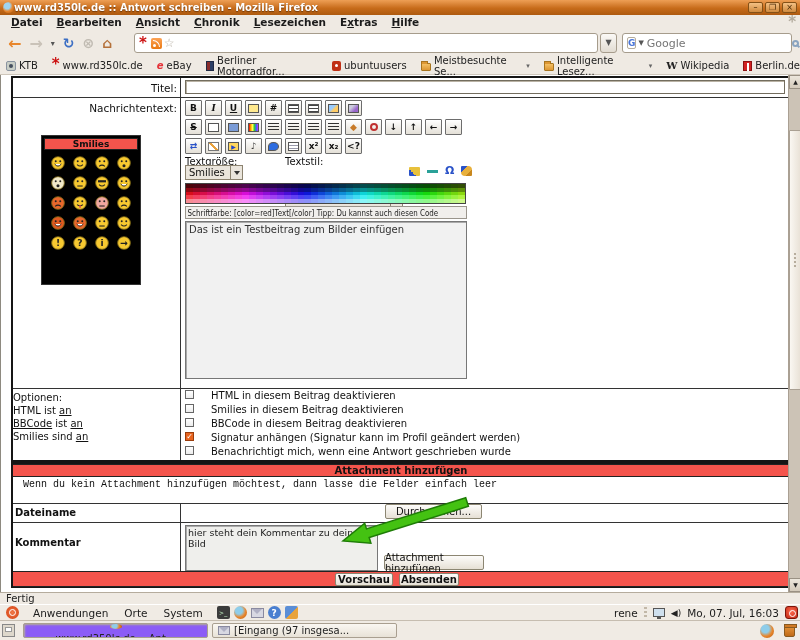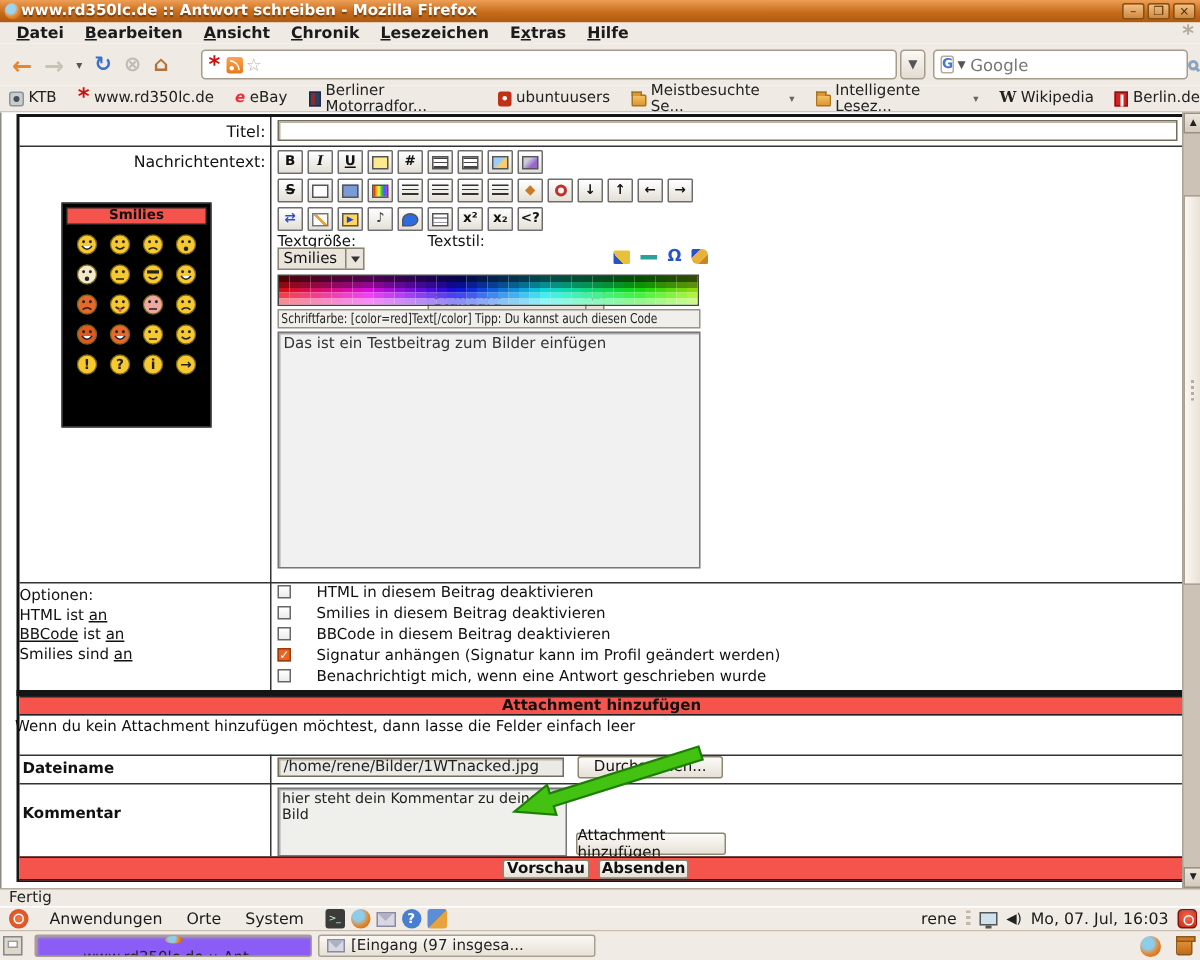--- a/index.html
+++ b/index.html
@@ -121,21 +121,21 @@
   #options-block .u { text-decoration:underline; }
   #checkbox-list { position:absolute; left:184px; top:315px; }
   .cbrow { display:flex; align-items:flex-start; height:14px; gap:17px; }
   .cb { width:9px; height:9px; border:1px solid #666; background:linear-gradient(#fff,#ececec); font-size:8px; line-height:8px; text-align:center; color:#fff; }
   .cb.checked { background:#e8641f; border-color:#9a3c0b; }
   .cblabel { font-size:10px; color:#111; }
 
   
   .redbar { position:absolute; left:12px; width:776px; background:#f4544c; border-top:1px solid #222; border-bottom:1px solid #222; }
   #att-header { top:389px; height:13px; text-align:center; font-weight:bold; font-size:10px; color:#111; line-height:12px; }
-  #att-info { position:absolute; left:9px; top:404px; font-size:10px; color:#111; line-height:12px; }
+  #att-info { position:absolute; left:22px; top:404px; font-size:10px; color:#111; line-height:12px;font-family:Liberation Mono, monospace; }
   #att-info .link { text-decoration:underline; }
   .boldlabel { position:absolute; left:14px; font-weight:bold; font-size:10px; color:#111; }
   #dateiname-input { position:absolute; left:184px; top:430px; width:191px; height:13px; background:#eceae6; }
   .gtkbtn { background:linear-gradient(#fdfcfa,#e6e0d5); border:1px solid #8c8672; border-radius:2px; font-size:10px; color:#111;
     display:flex; align-items:center; justify-content:center; font-family:"DejaVu Sans",sans-serif; }
   #browse-btn { position:absolute; left:384px; top:429px; width:97px; height:15px; }
   #kommentar-area { position:absolute; left:184px; top:450px; width:193px; height:46px; background:#efefec; border:1px solid #777; box-shadow:inset 1px 1px 0 #aaa;
     font-size:9.5px; color:#222; padding:1px 2px; resize:none; outline:none; font-family:"DejaVu Sans",sans-serif; }
   #addatt-btn { position:absolute; left:383px; top:480px; width:100px; height:15px; }
   #submit-bar { top:496px; height:16px; }
@@ -528,21 +528,20 @@
 
   <div class="abs" style="left:10px;top:385px;width:780px;height:4px;background:#151515;"></div>
   <div class="redbar" id="att-header">Attachment hinzufügen</div>
 
   <div id="att-info">
     <div>Wenn du kein Attachment hinzufügen möchtest, dann lasse die Felder einfach leer</div>
   </div>
   <div class="hline" style="top:428px;"></div>
 
   <div class="boldlabel" style="top:432px;">Dateiname</div>
-  <input class="field" id="dateiname-input" value="/home/rene/Bilder/1WTnacked.jpg" style="">
   <div class="gtkbtn" id="browse-btn">Durchsuchen...</div>
   <div class="hline" style="top:447px;"></div>
 
   <div class="boldlabel" style="top:462px;">Kommentar</div>
   <textarea id="kommentar-area" style="">hier steht dein Kommentar zu deinem Bild</textarea>
   <div class="gtkbtn" id="addatt-btn">Attachment hinzufügen</div>
   <div class="hline" style="top:496px;"></div>
 
   <div class="redbar" id="submit-bar"></div>
   <div class="gtkbtn submitbtn" id="vorschau-btn">Vorschau</div>

